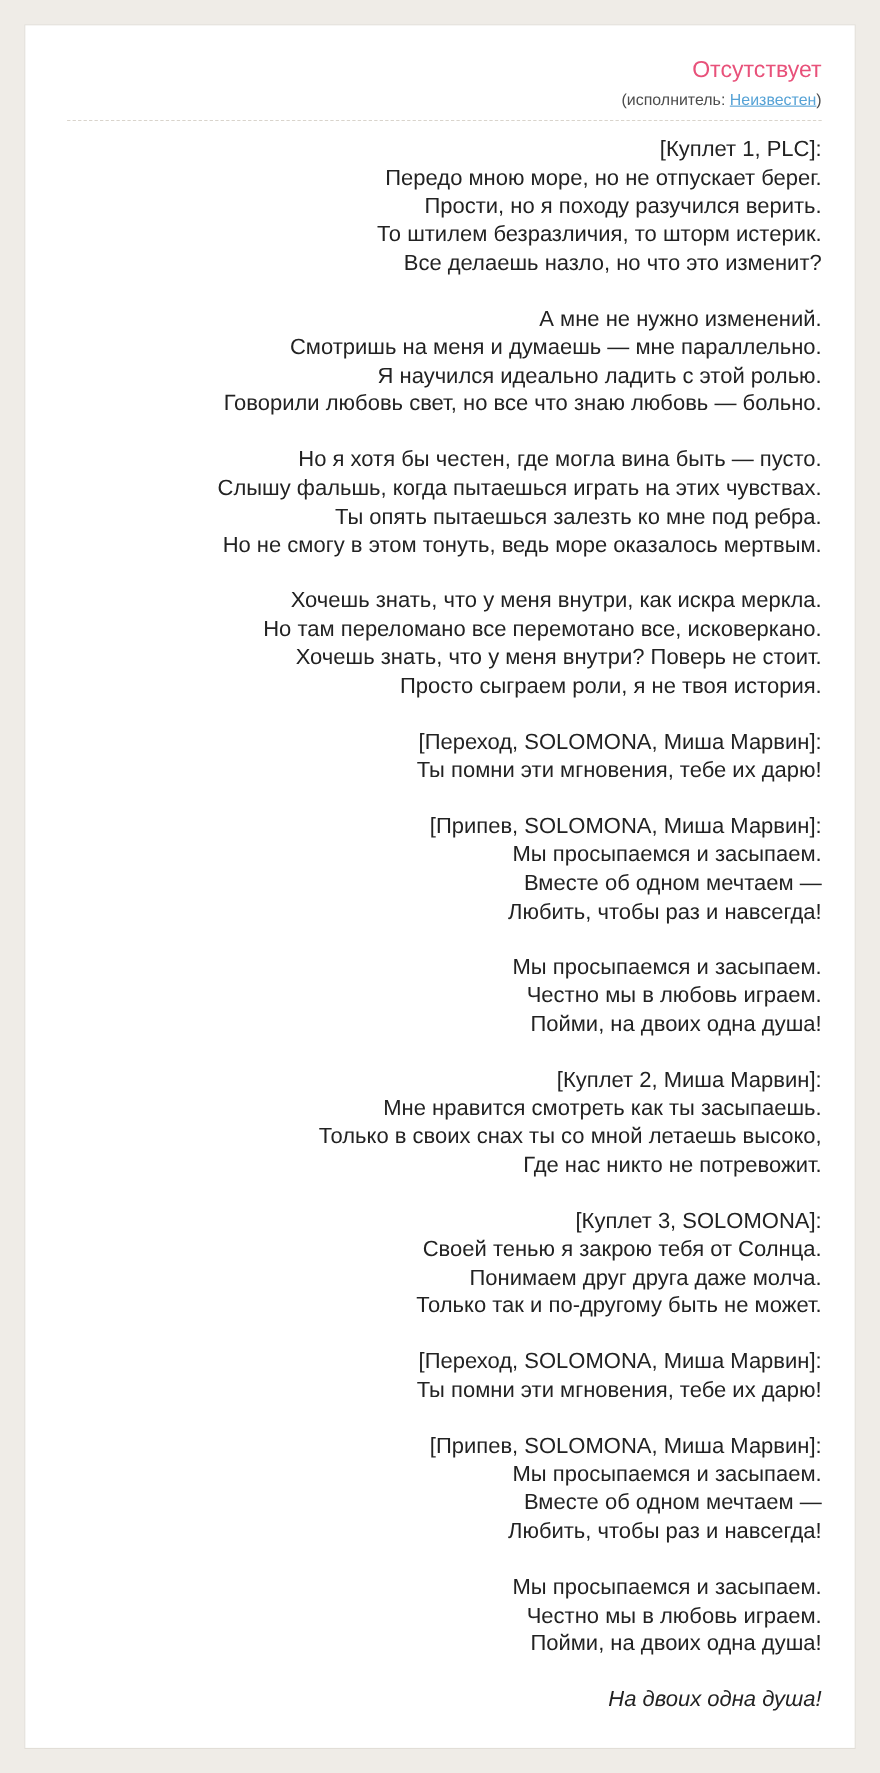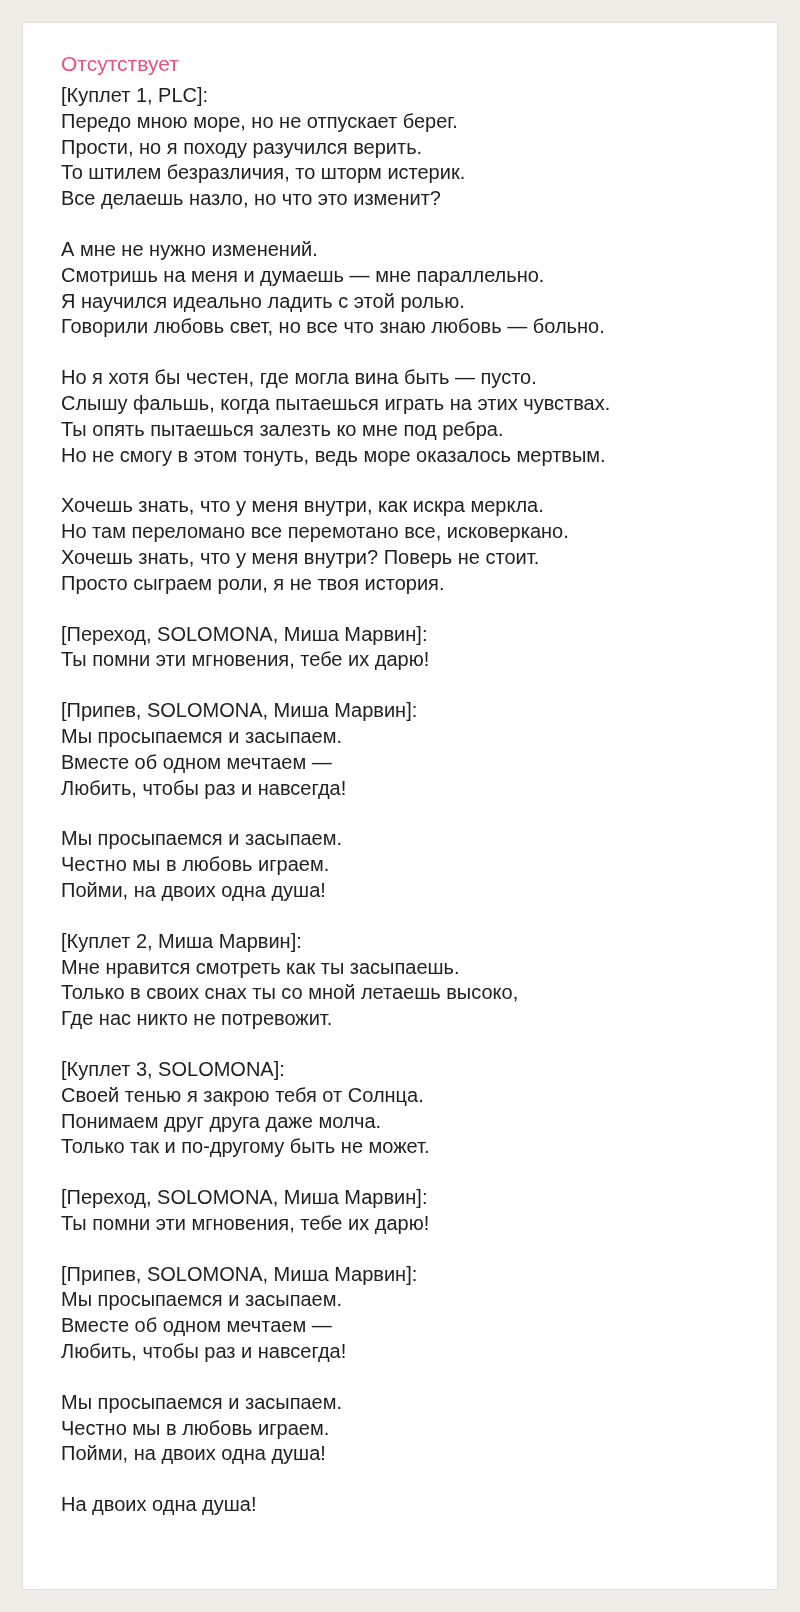--- a/index.html
+++ b/index.html
@@ -13,20 +13,21 @@
     background: #efece7;
     font-family: "Liberation Sans", sans-serif;
     -webkit-font-smoothing: antialiased;
   }
   .page-frame {
     box-sizing: border-box;
     width: 800px;
     min-height: 1612px;
     padding: 22px 22px 22px 22px;
     background: #efece7;
+    text-align: right;
   }
   .sheet {
     box-sizing: border-box;
     background: #ffffff;
     border: 1px solid #e2ded7;
     min-height: 1568px;
     padding: 24px 30px 30px 38px;
   }
   .song-title {
     color: #e8517a;
@@ -55,30 +56,35 @@
     line-height: 25.8px;
     color: #222222;
     white-space: pre-wrap;
     word-wrap: break-word;
   }
   .lyrics-block {
     margin: 0 0 25px 0;
   }
   .lyrics-block:last-child {
     margin-bottom: 0;
+    font-style: italic;
   }
   .line {
     display: block;
   }
 </style>
 </head>
 <body>
 
 <div class="page-frame">
   <div class="sheet">
 
     <h1 class="song-title">Отсутствует</h1>
 
+    <div class="artist-line">
+      <span class="paren">(исполнитель:</span>
+      <span class="artist-link">Неизвестен</span><span class="paren">)</span>
+    </div>
 
     <div class="lyrics"><p class="lyrics-block"><span class="line">[Куплет 1, PLC]:</span><span class="line">Передо мною море, но не отпускает берег.</span><span class="line">Прости, но я походу разучился верить.</span><span class="line">То штилем безразличия, то шторм истерик.</span><span class="line">Все делаешь назло, но что это изменит?</span></p><p class="lyrics-block"><span class="line">А мне не нужно изменений.</span><span class="line">Смотришь на меня и думаешь — мне параллельно.</span><span class="line">Я научился идеально ладить с этой ролью.</span><span class="line">Говорили любовь свет, но все что знаю любовь — больно.</span></p><p class="lyrics-block"><span class="line">Но я хотя бы честен, где могла вина быть — пусто.</span><span class="line">Слышу фальшь, когда пытаешься играть на этих чувствах.</span><span class="line">Ты опять пытаешься залезть ко мне под ребра.</span><span class="line">Но не смогу в этом тонуть, ведь море оказалось мертвым.</span></p><p class="lyrics-block"><span class="line">Хочешь знать, что у меня внутри, как искра меркла.</span><span class="line">Но там переломано все перемотано все, исковеркано.</span><span class="line">Хочешь знать, что у меня внутри? Поверь не стоит.</span><span class="line">Просто сыграем роли, я не твоя история.</span></p><p class="lyrics-block"><span class="line">[Переход, SOLOMONA, Миша Марвин]:</span><span class="line">Ты помни эти мгновения, тебе их дарю!</span></p><p class="lyrics-block"><span class="line">[Припев, SOLOMONA, Миша Марвин]:</span><span class="line">Мы просыпаемся и засыпаем.</span><span class="line">Вместе об одном мечтаем —</span><span class="line">Любить, чтобы раз и навсегда!</span></p><p class="lyrics-block"><span class="line">Мы просыпаемся и засыпаем.</span><span class="line">Честно мы в любовь играем.</span><span class="line">Пойми, на двоих одна душа!</span></p><p class="lyrics-block"><span class="line">[Куплет 2, Миша Марвин]:</span><span class="line">Мне нравится смотреть как ты засыпаешь.</span><span class="line">Только в своих снах ты со мной летаешь высоко,</span><span class="line">Где нас никто не потревожит.</span></p><p class="lyrics-block"><span class="line">[Куплет 3, SOLOMONA]:</span><span class="line">Своей тенью я закрою тебя от Солнца.</span><span class="line">Понимаем друг друга даже молча.</span><span class="line">Только так и по-другому быть не может.</span></p><p class="lyrics-block"><span class="line">[Переход, SOLOMONA, Миша Марвин]:</span><span class="line">Ты помни эти мгновения, тебе их дарю!</span></p><p class="lyrics-block"><span class="line">[Припев, SOLOMONA, Миша Марвин]:</span><span class="line">Мы просыпаемся и засыпаем.</span><span class="line">Вместе об одном мечтаем —</span><span class="line">Любить, чтобы раз и навсегда!</span></p><p class="lyrics-block"><span class="line">Мы просыпаемся и засыпаем.</span><span class="line">Честно мы в любовь играем.</span><span class="line">Пойми, на двоих одна душа!</span></p><p class="lyrics-block"><span class="line">На двоих одна душа!</span></p></div>
 
   </div>
 </div>
 
 </body></html>

